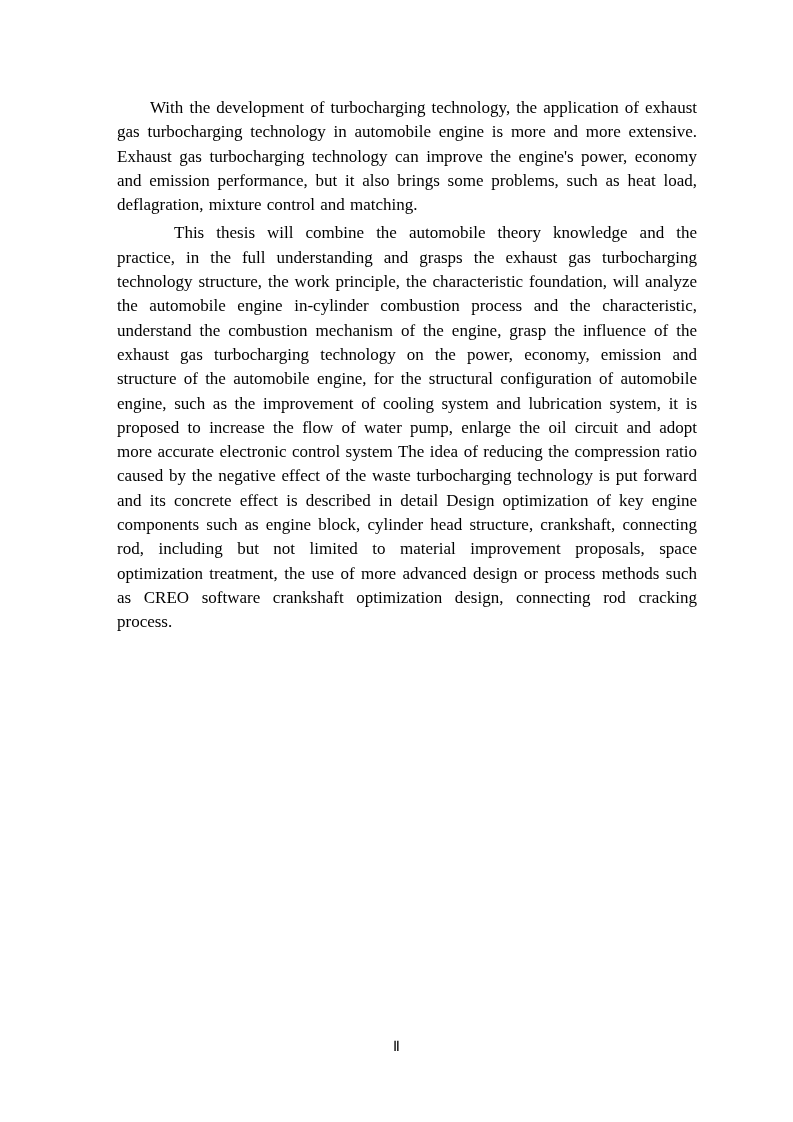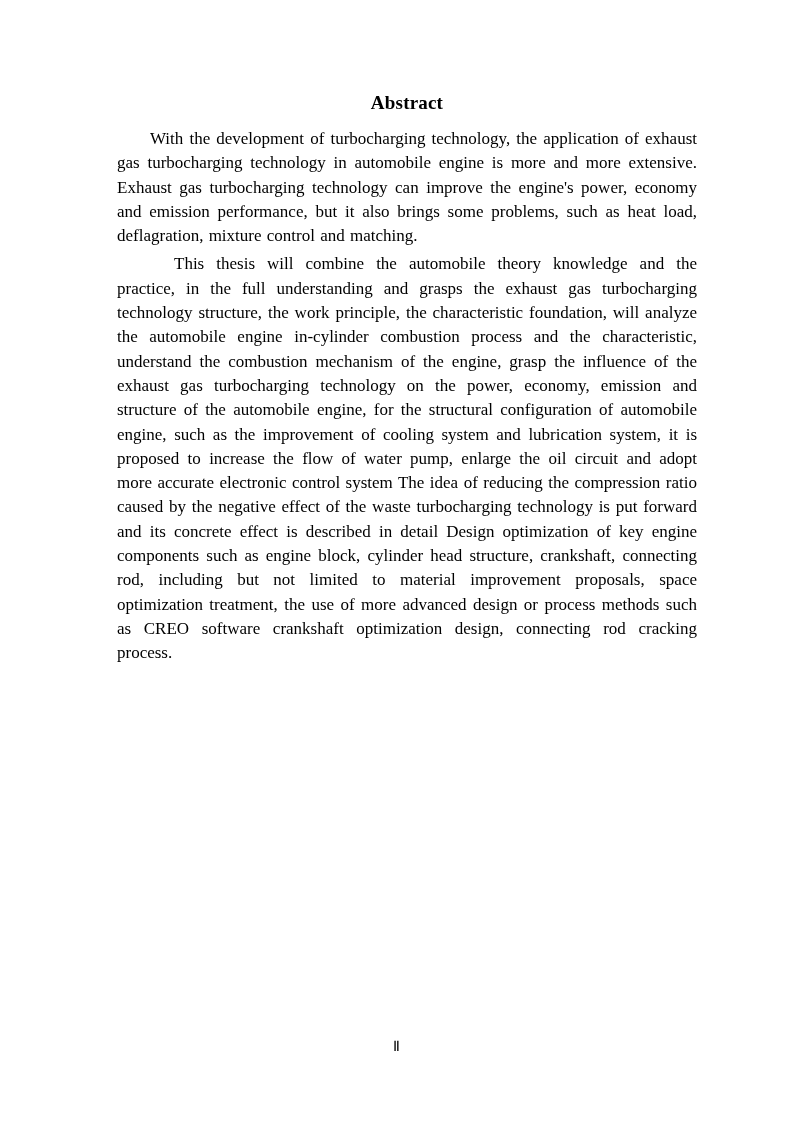--- a/index.html
+++ b/index.html
@@ -54,21 +54,20 @@
     text-align: center;
     font-size: 14px;
     font-family: "Liberation Serif", serif;
   }
 </style>
 </head>
 <body>
 
 <div class="page">
   <div class="content">
-    <h1 class="doc-title">Abstract</h1>
 
     <p class="para indent-small">With the development of turbocharging technology, the application of exhaust gas turbocharging technology in automobile engine is more and more extensive. Exhaust gas turbocharging technology can improve the engine's power, economy and emission performance, but it also brings some problems, such as heat load, deflagration, mixture control and matching.</p>
 
     <p class="para indent-large">This thesis will combine the automobile theory knowledge and the practice, in the full understanding and grasps the exhaust gas turbocharging technology structure, the work principle, the characteristic foundation, will analyze the automobile engine in-cylinder combustion process and the characteristic, understand the combustion mechanism of the engine, grasp the influence of the exhaust gas turbocharging technology on the power, economy, emission and structure of the automobile engine, for the structural configuration of automobile engine, such as the improvement of cooling system and lubrication system, it is proposed to increase the flow of water pump, enlarge the oil circuit and adopt more accurate electronic control system The idea of reducing the compression ratio caused by the negative effect of the waste turbocharging technology is put forward and its concrete effect is described in detail Design optimization of key engine components such as engine block, cylinder head structure, crankshaft, connecting rod, including but not limited to material improvement proposals, space optimization treatment, the use of more advanced design or process methods such as CREO software crankshaft optimization design, connecting rod cracking process.</p>
 
   </div>
 
   <div class="page-number">Ⅱ</div>
 </div>
 

